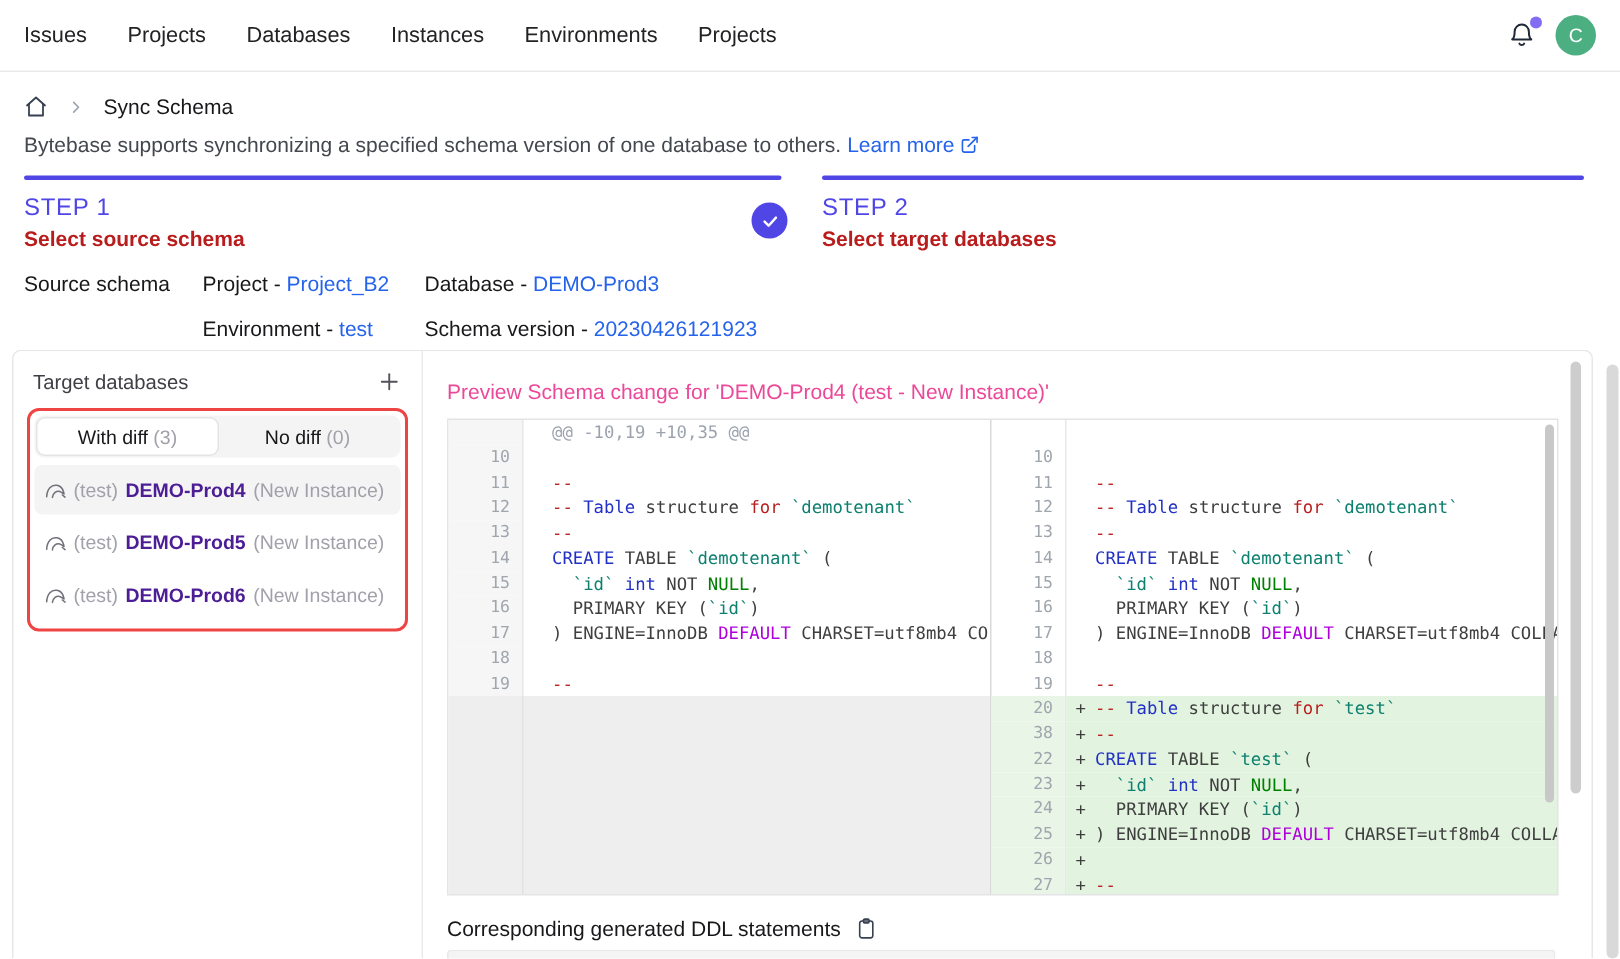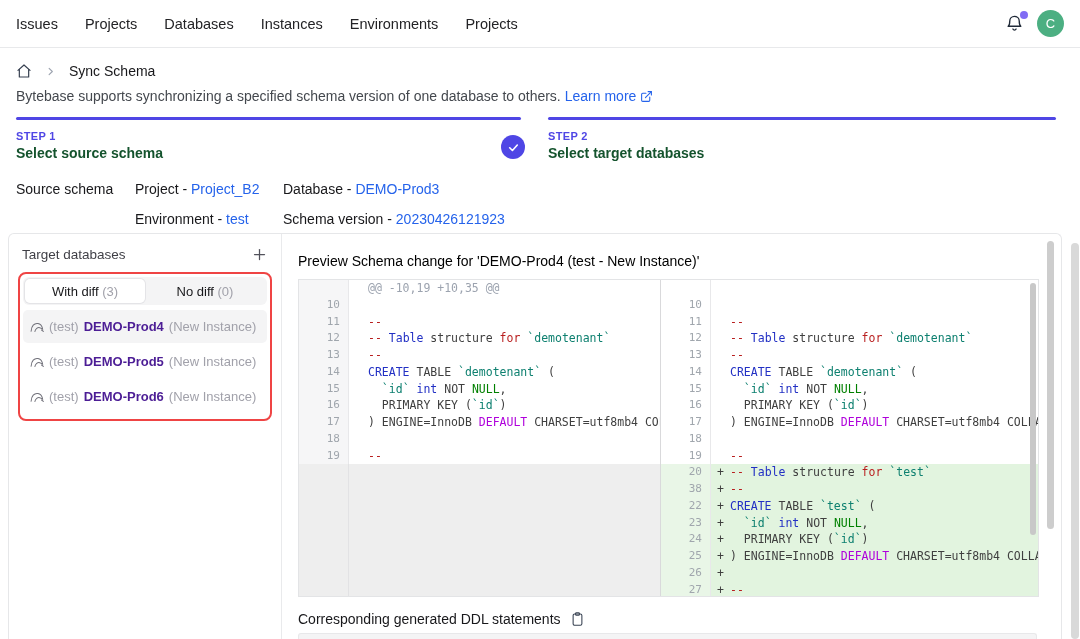--- a/index.html
+++ b/index.html
@@ -24,22 +24,22 @@
   .link{color:#2563eb;text-decoration:none;cursor:pointer}
 
   
   .steps{position:absolute;top:117px;left:0;width:1080px;height:58px}
   .sbar{position:absolute;top:0;height:3px;background:#4f46e5;border-radius:2px}
   #sbar1{left:16px;width:505px}
   #sbar2{left:548px;width:508px}
   .step{position:absolute;top:13px}
   #step1{left:16px}
   #step2{left:548px}
-  .slabel{font-size:11px;font-weight:700;color:#4f46e5;letter-spacing:.03em}
-  .stitle{font-size:14px;font-weight:600;color:#14532d;margin-top:3px}
+  .slabel{font-size:16px;font-weight:400;color:#4f46e5;letter-spacing:.03em}
+  .stitle{font-size:14px;font-weight:600;color:#b91c1c;margin-top:3px}
   .scheck{position:absolute;left:501px;top:18px;width:24px;height:24px;border-radius:50%;
           background:#4f46e5;display:flex;align-items:center;justify-content:center}
 
   
   .source{position:absolute;top:180px;left:16px;display:grid;grid-template-columns:119px 148px auto;
           grid-auto-flow:row;row-gap:11px;font-size:14px;line-height:19px}
   .source-label{grid-column:1;grid-row:1 / span 2}
 
   
   .main{position:absolute;left:8px;top:233px;width:1054px;height:406px;border:1px solid #e6e7e9;
@@ -56,21 +56,21 @@
   .cnt{color:#a1a1aa}
   .dblist{margin-top:5px}
   .dbitem{display:flex;align-items:center;gap:5px;height:33px;padding:0 7px;font-size:13px;
           border-radius:5px;margin:2px 0;cursor:pointer;white-space:nowrap;overflow:hidden}
   .dbitem.hl{background:#f4f4f5}
   .dim{color:#a1a1aa}
   .dbname{font-weight:700;color:#4c1d95}
 
   
   .rightcol{position:absolute;left:273px;top:0;right:0;height:100%}
-  .ptitle{position:absolute;left:16px;top:19px;font-size:14px;color:#000000}
+  .ptitle{position:absolute;left:16px;top:19px;font-size:14px;color:#ec4899}
 
   
   .diff{position:absolute;left:16px;top:45px;width:741px;height:318px;border:1px solid #e3e4e6;
         display:flex;box-sizing:border-box;background:#fff}
   .pane{overflow:hidden;display:flex;flex-direction:column}
   .pane-left{width:362px;flex:0 0 362px;border-right:1px solid #d9d9db;box-sizing:border-box}
   .pane-right{flex:1;position:relative}
   .drow{display:flex;height:16.75px;flex:0 0 16.75px}
   .gut{flex:0 0 41px;text-align:right;padding-right:8px;font:11px/16.75px "DejaVu Sans Mono",monospace;
        color:#a0a6ad;border-right:1px solid #e8e8ea}

